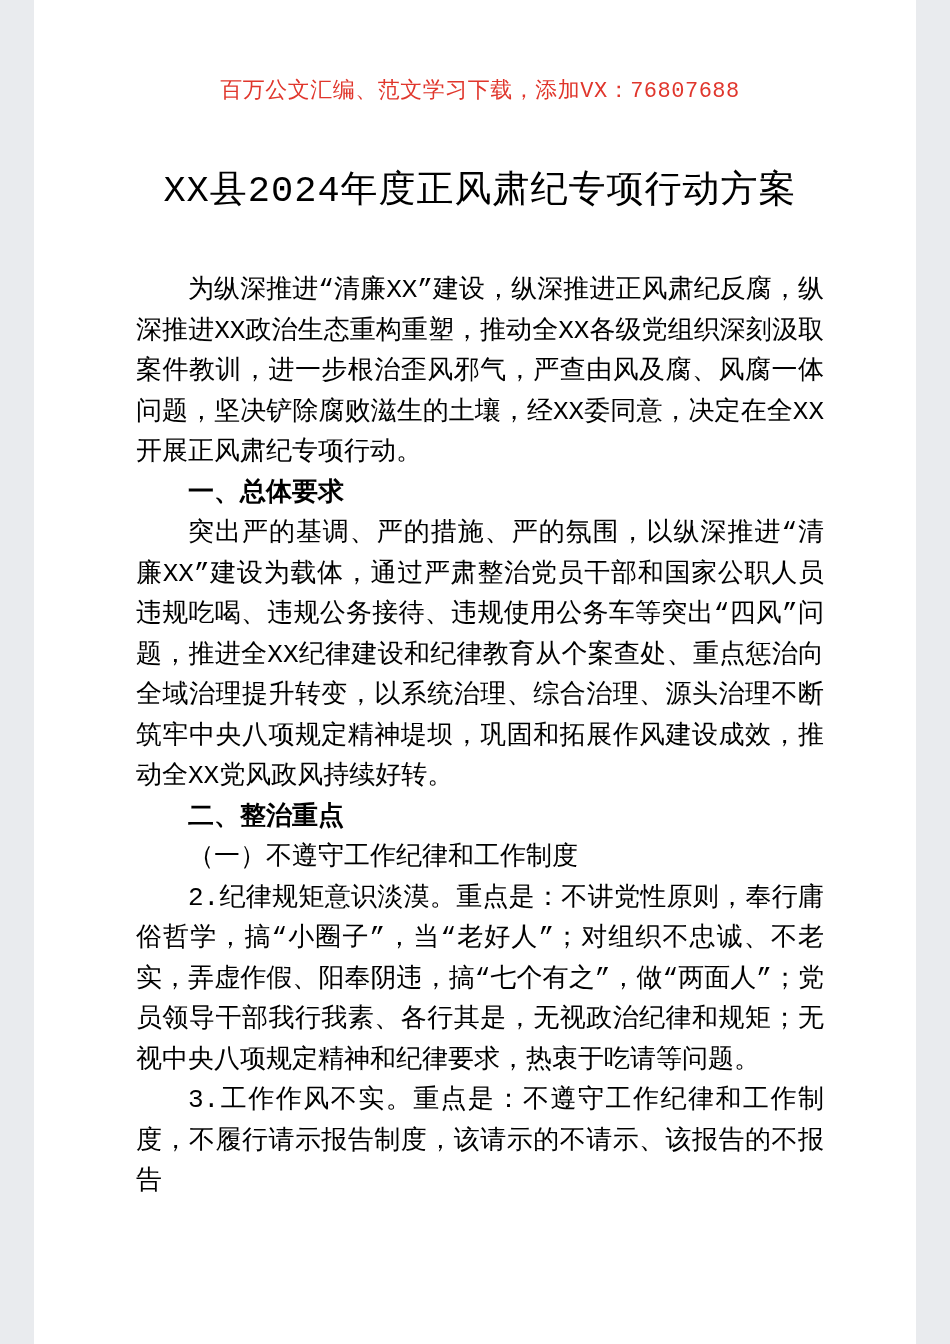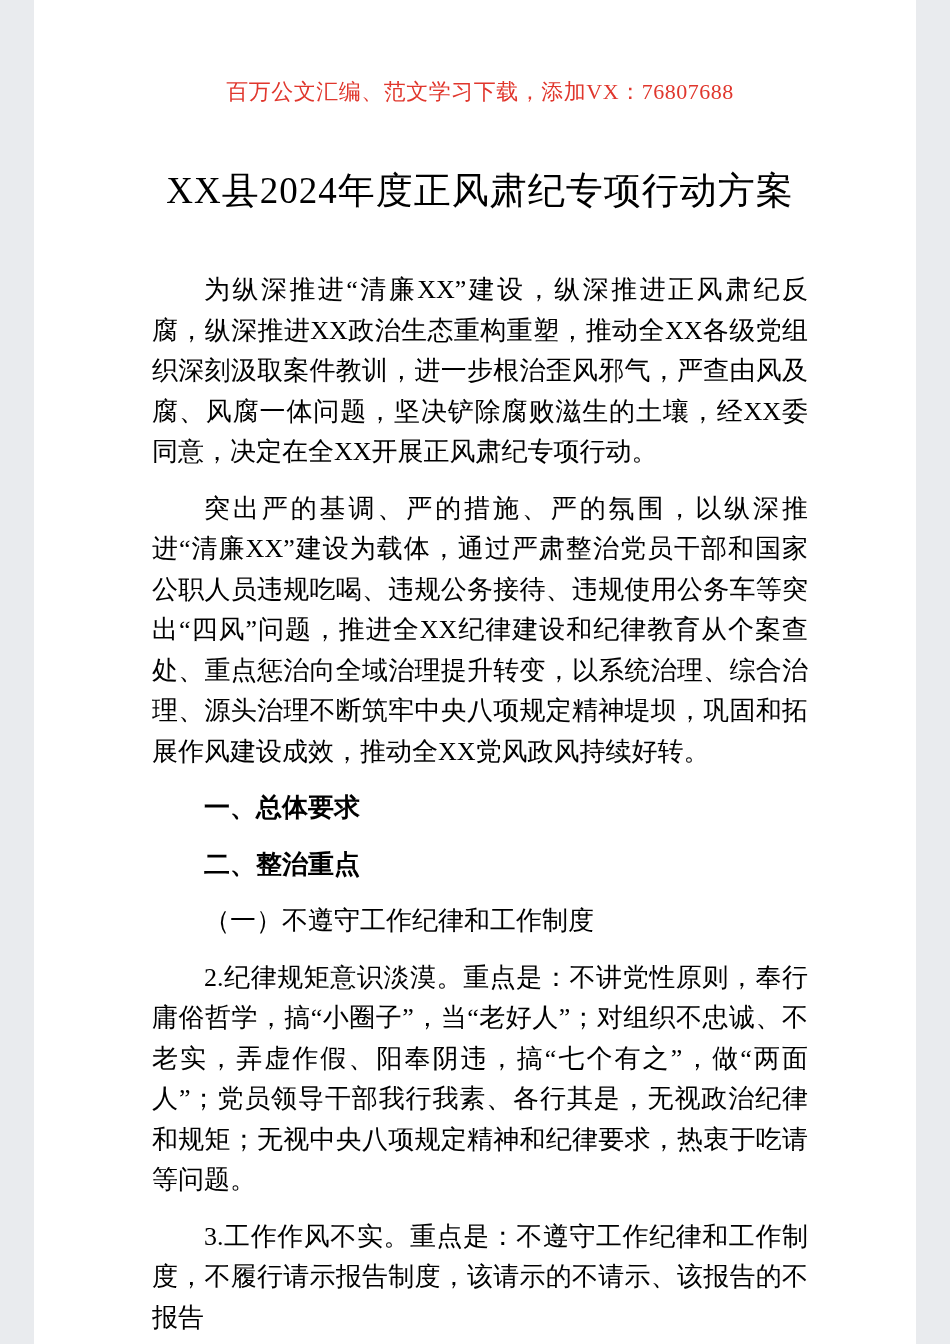--- a/index.html
+++ b/index.html
@@ -7,20 +7,21 @@
     padding: 0;
     background: #e9ebee;
     font-family: "Liberation Serif", "DejaVu Serif", serif;
   }
   .viewport {
     width: 950px;
     height: 1344px;
     margin: 0 auto;
     background: #e9ebee;
     overflow: hidden;
+    font-family: Liberation Mono, monospace;
   }
   .page {
     width: 882px;
     height: 1344px;
     margin: 0 auto;
     background: #ffffff;
     box-sizing: border-box;
     padding: 78px 92px 0 102px;
     color: #000000;
   }
@@ -39,41 +40,41 @@
     margin-top: 62px;
     letter-spacing: 1px;
   }
   .doc-body {
     margin-top: 56px;
     font-size: 26px;
     line-height: 40.5px;
     text-align: justify;
   }
   .para {
-    margin: 16px;
+    margin: 0;
     text-indent: 2em;
   }
   .para.bold {
     font-weight: 700;
   }
 </style>
 </head>
 <body>
 
 <div class="viewport">
   <div class="page">
 
     <div class="promo" style="color: rgb(224, 54, 44);">百万公文汇编、范文学习下载，添加VX：76807688</div>
 
     <h1 class="doc-title">XX县2024年度正风肃纪专项行动方案</h1>
 
     <div class="doc-body">
       <p class="para">为纵深推进“清廉XX”建设，纵深推进正风肃纪反腐，纵深推进XX政治生态重构重塑，推动全XX各级党组织深刻汲取案件教训，进一步根治歪风邪气，严查由风及腐、风腐一体问题，坚决铲除腐败滋生的土壤，经XX委同意，决定在全XX开展正风肃纪专项行动。</p>
+      <p class="para bold">一、总体要求</p>
       <p class="para">突出严的基调、严的措施、严的氛围，以纵深推进“清廉XX”建设为载体，通过严肃整治党员干部和国家公职人员违规吃喝、违规公务接待、违规使用公务车等突出“四风”问题，推进全XX纪律建设和纪律教育从个案查处、重点惩治向全域治理提升转变，以系统治理、综合治理、源头治理不断筑牢中央八项规定精神堤坝，巩固和拓展作风建设成效，推动全XX党风政风持续好转。</p>
-      <p class="para bold">一、总体要求</p>
       <p class="para bold">二、整治重点</p>
       <p class="para">（一）不遵守工作纪律和工作制度</p>
       <p class="para">2.纪律规矩意识淡漠。重点是：不讲党性原则，奉行庸俗哲学，搞“小圈子”，当“老好人”；对组织不忠诚、不老实，弄虚作假、阳奉阴违，搞“七个有之”，做“两面人”；党员领导干部我行我素、各行其是，无视政治纪律和规矩；无视中央八项规定精神和纪律要求，热衷于吃请等问题。</p>
       <p class="para">3.工作作风不实。重点是：不遵守工作纪律和工作制度，不履行请示报告制度，该请示的不请示、该报告的不报告</p>
     </div>
 
   </div>
 </div>
 
 </body></html>

